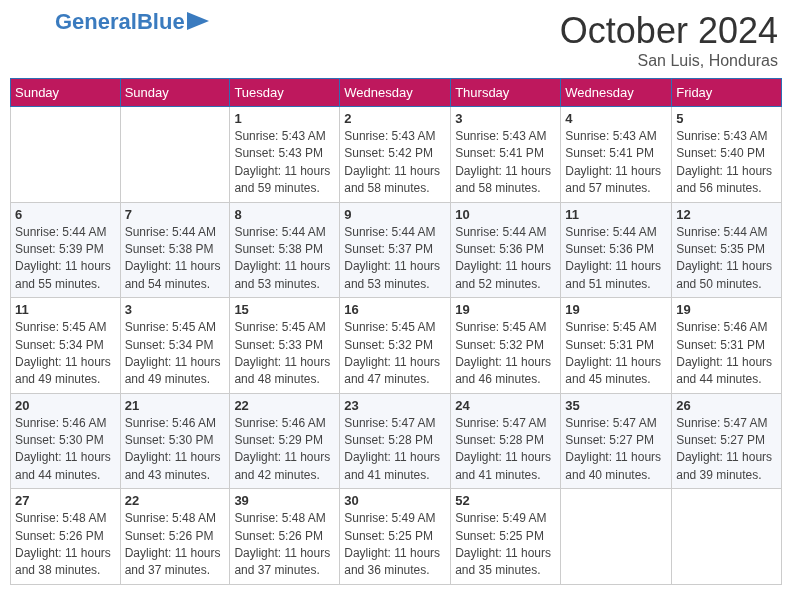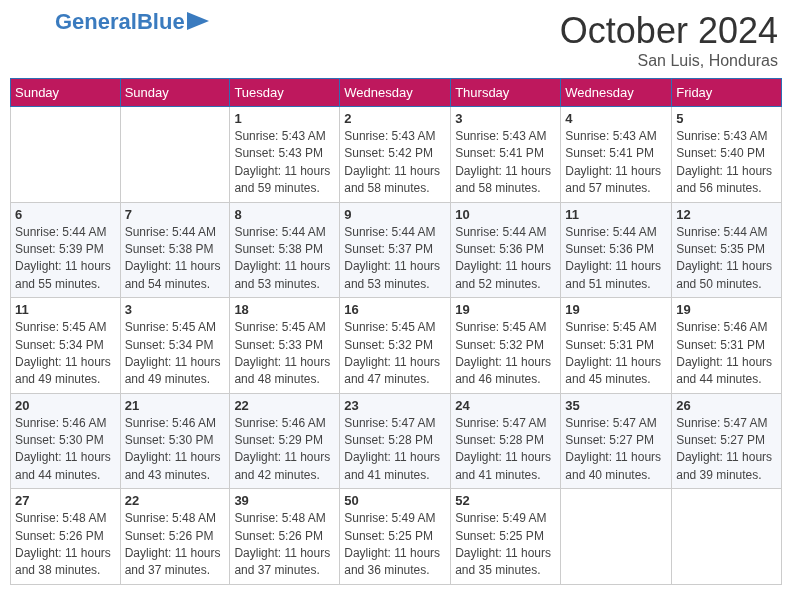--- a/index.html
+++ b/index.html
@@ -177,21 +177,21 @@
       <tr>
         <td>
           <span class="day-num">11</span>
           <div class="day-info">Sunrise: 5:45 AM<br>Sunset: 5:34 PM<br>Daylight: 11 hours and 49 minutes.</div>
         </td>
         <td>
           <span class="day-num">3</span>
           <div class="day-info">Sunrise: 5:45 AM<br>Sunset: 5:34 PM<br>Daylight: 11 hours and 49 minutes.</div>
         </td>
         <td>
-          <span class="day-num">18</span>
+          <span class="day-num">15</span>
           <div class="day-info">Sunrise: 5:45 AM<br>Sunset: 5:33 PM<br>Daylight: 11 hours and 48 minutes.</div>
         </td>
         <td>
           <span class="day-num">16</span>
           <div class="day-info">Sunrise: 5:45 AM<br>Sunset: 5:32 PM<br>Daylight: 11 hours and 47 minutes.</div>
         </td>
         <td>
           <span class="day-num">19</span>
           <div class="day-info">Sunrise: 5:45 AM<br>Sunset: 5:32 PM<br>Daylight: 11 hours and 46 minutes.</div>
         </td>
@@ -241,21 +241,21 @@
         </td>
         <td>
           <span class="day-num">22</span>
           <div class="day-info">Sunrise: 5:48 AM<br>Sunset: 5:26 PM<br>Daylight: 11 hours and 37 minutes.</div>
         </td>
         <td>
           <span class="day-num">39</span>
           <div class="day-info">Sunrise: 5:48 AM<br>Sunset: 5:26 PM<br>Daylight: 11 hours and 37 minutes.</div>
         </td>
         <td>
-          <span class="day-num">50</span>
+          <span class="day-num">30</span>
           <div class="day-info">Sunrise: 5:49 AM<br>Sunset: 5:25 PM<br>Daylight: 11 hours and 36 minutes.</div>
         </td>
         <td>
           <span class="day-num">52</span>
           <div class="day-info">Sunrise: 5:49 AM<br>Sunset: 5:25 PM<br>Daylight: 11 hours and 35 minutes.</div>
         </td>
         <td class="empty-cell"></td>
         <td class="empty-cell"></td>
       </tr>
     </tbody>

